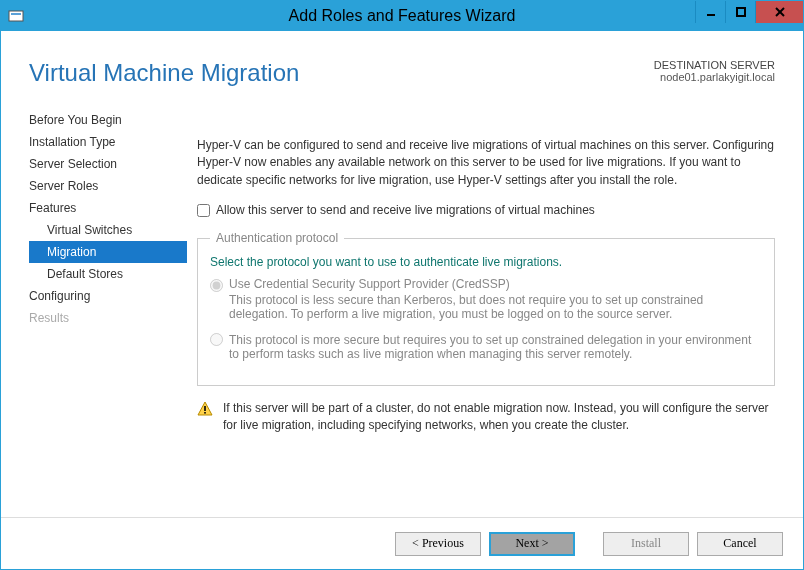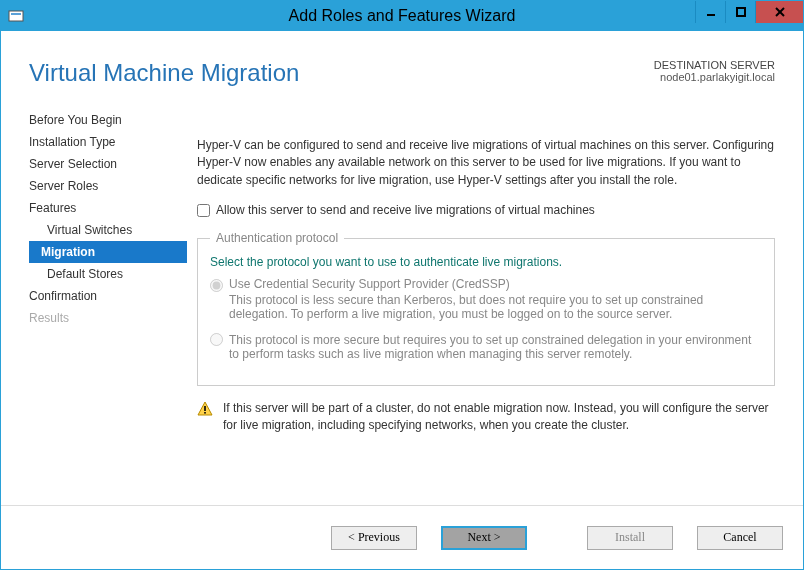--- a/index.html
+++ b/index.html
@@ -14,37 +14,37 @@
   .win-close { background: #c75050; color: #000; width: 48px; }
   .content { flex:1; padding: 28px 28px 0 28px; display:flex; flex-direction:column; }
   .header { display:flex; justify-content: space-between; align-items: flex-start; margin-bottom: 22px; }
   .header h1 { color: #2674b6; font-weight: 300; font-size: 24px; }
   .dest { text-align: right; font-size: 11px; color:#555; }
   .dest-label { color:#444; }
   .body { display:flex; flex:1; overflow:hidden; }
   .nav { width: 168px; padding-right:10px; }
   .nav-item { padding: 4px 4px 4px 0; font-size: 12px; color:#333; cursor:pointer; }
   .nav-sub { padding-left: 18px; }
-  .nav-item.selected { background: #1979ca; color:#fff; margin-left: 0px; padding-left:12px;font-weight:bold;}
+  .nav-item.selected { background: #1979ca; color:#fff; margin-left: 0px; padding-left:18px;}
   .nav-item.disabled { color:#aaa; }
   .main { flex:1; font-size: 12px; color:#333;margin-top:28px; }
   .desc { line-height:1.45; margin-bottom:14px; }
   .checkbox-row { display:flex; align-items:center; margin-bottom:14px; }
   .checkbox-row input { margin-right:6px; }
   fieldset { border:1px solid #ccc; padding: 10px 12px 14px 12px; margin-bottom:14px; color:#888; }
   legend { padding: 0 6px; color:#888; font-size:12px; }
   .fs-desc { margin-bottom:8px; color:#0f766e; }
   .radio-row { display:flex; align-items:flex-start; margin-bottom:10px; }
   .radio-row input { margin-right:6px; margin-top:2px; }
   .radio-label { color:#888; }
   .radio-sub { color:#888; margin-top:2px; }
   .warning { display:flex; align-items:flex-start; }
   .warning-icon { width:16px; height:16px; margin-right:10px; flex-shrink:0; margin-top:1px; }
   .warning-text { line-height:1.4; }
-  .button-bar { height:64px; display:flex; justify-content:flex-end; align-items:center; padding-right:20px; gap:24px; border-top:1px solid #ddd; margin-top: auto; }
+  .button-bar { height:52px; display:flex; justify-content:flex-end; align-items:center; padding-right:20px; gap:8px; border-top:1px solid #ddd; margin-top: auto; }
   .btn { min-width:86px; height:24px; font-size:12px; font-family:"Segoe UI"; background:#eee; border:1px solid #aaa; cursor:pointer; }
   .btn.default { border:2px solid #2aa1d8; background:#a3a3a3;}
   .btn:disabled { color:#888; }
 </style>
 </head>
 <body>
 
 <div class="window">
   <div class="titlebar">
     <span class="titlebar-icon">
@@ -86,21 +86,21 @@
     <div class="body">
       <div class="nav" id="nav">
           <div class="nav-item">Before You Begin</div>
           <div class="nav-item">Installation Type</div>
           <div class="nav-item">Server Selection</div>
           <div class="nav-item">Server Roles</div>
           <div class="nav-item">Features</div>
           <div class="nav-item nav-sub">Virtual Switches</div>
           <div class="nav-item nav-sub selected">Migration</div>
           <div class="nav-item nav-sub">Default Stores</div>
-          <div class="nav-item">Confirmation</div>
+          <div class="nav-item">Configuring</div>
           <div class="nav-item disabled">Results</div>
         </div>
 
       <div class="main">
         <div class="desc">Hyper-V can be configured to send and receive live migrations of virtual machines on this server. Configuring Hyper-V now enables any available network on this server to be used for live migrations. If you want to dedicate specific networks for live migration, use Hyper-V settings after you install the role.</div>
         <label class="checkbox-row">
           <input type="checkbox" style="">
           <span>Allow this server to send and receive live migrations of virtual machines</span>
         </label>
         <fieldset>

